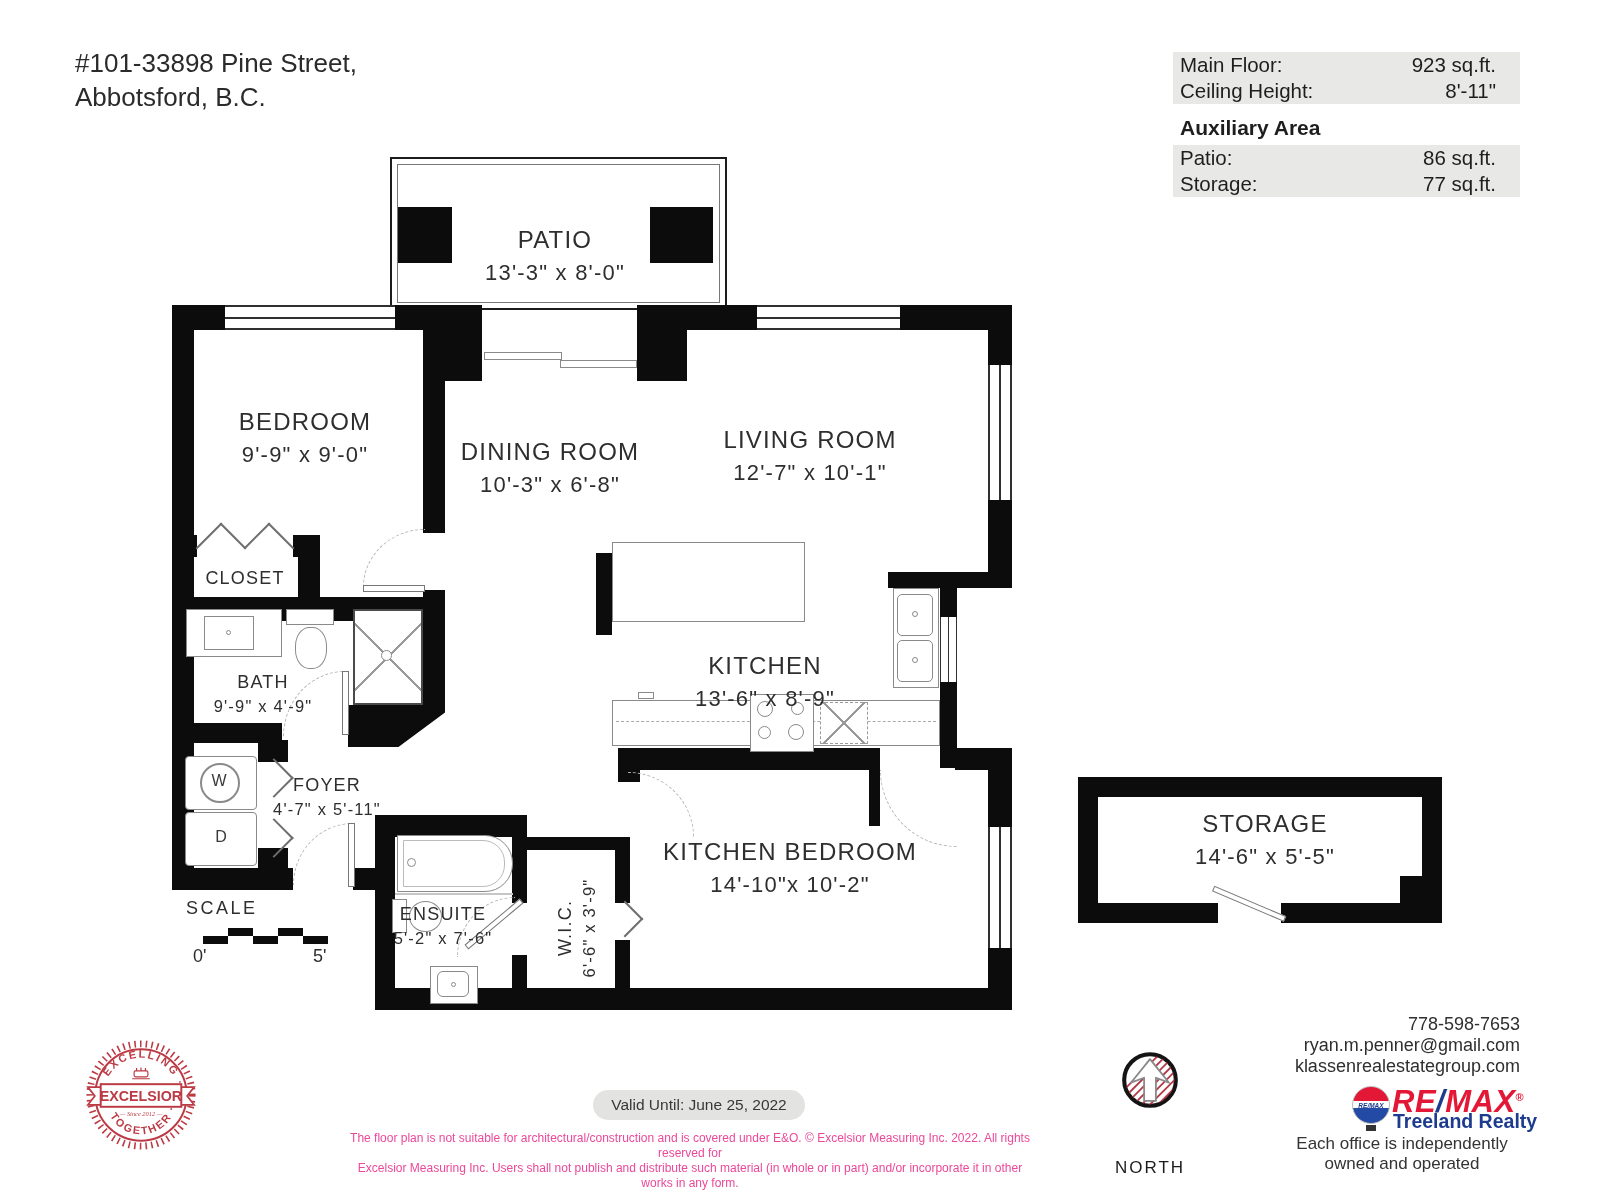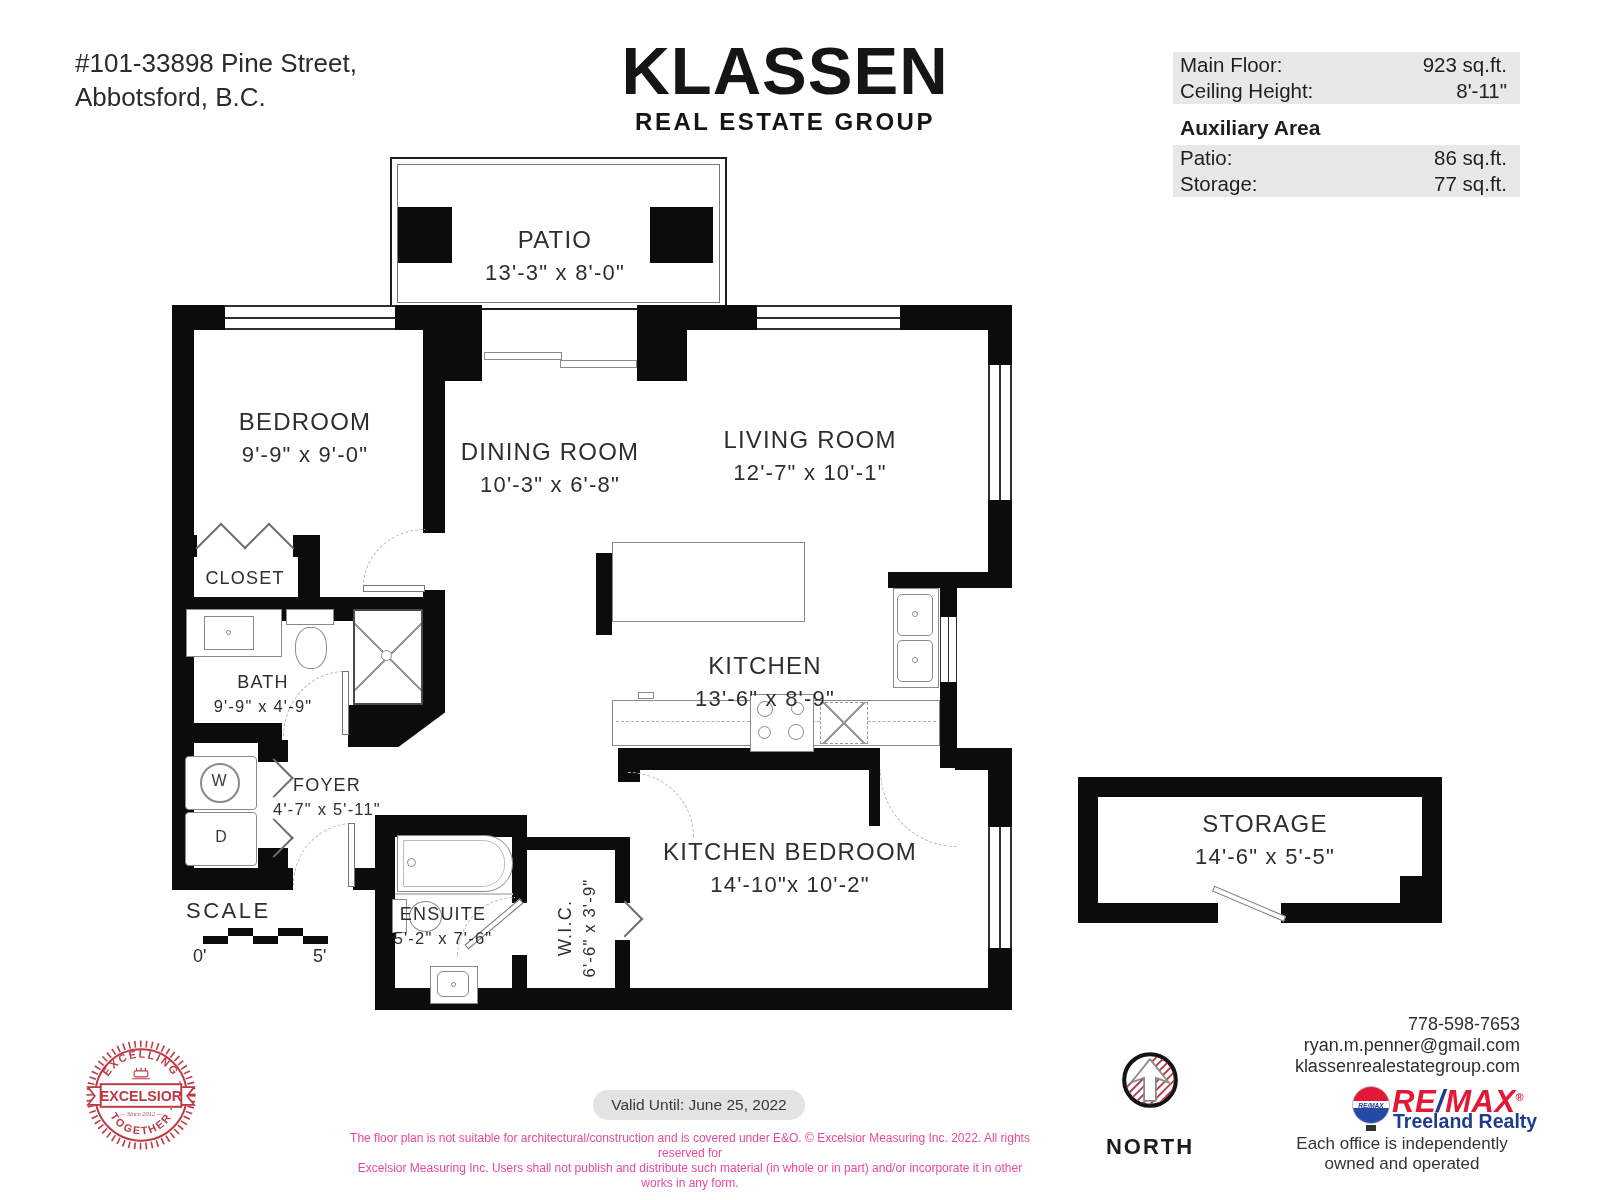--- a/index.html
+++ b/index.html
@@ -29,62 +29,58 @@
   .lbl{position:absolute;text-align:center;color:#2e2e2e;letter-spacing:1.2px;line-height:1.15}
   .lbl.lg .nm{font-size:24px}.lbl.lg .dm{font-size:22px;margin-top:6px}
   .lbl.sm .nm{font-size:18px}.lbl.sm .dm{font-size:16.5px;margin-top:4px}
   .vert{transform:rotate(-90deg)}
   
   #address{position:absolute;left:75px;top:46px;font-size:26px;line-height:34px;color:#2b2b2b}
   #brand{position:absolute;left:560px;top:36px;width:450px;text-align:center;color:#151515}
   #brand .t{font-size:67px;font-weight:800;letter-spacing:1px;line-height:70px}
   #brand .s{font-size:24px;font-weight:700;letter-spacing:2.5px;margin-top:2px}
   #areatable{position:absolute;left:1173px;top:52px;width:347px;font-size:20.5px;color:#1e1e1e}
-  .trow{display:flex;justify-content:space-between;background:#e8e8e7;padding:1px 13px 1px 7px;line-height:24px}
+  .trow{display:flex;justify-content:space-between;background:#e8e8e7;padding:1px 24px 1px 7px;line-height:24px}
   .theading{font-weight:700;font-size:21px;padding:12px 0 5px 7px}
   
   #validpill{position:absolute;left:593px;top:1090px;width:212px;height:30px;border-radius:16px;
              background:#e3e3e1;text-align:center;line-height:30px;font-size:15.5px;color:#383838}
   #disclaimer{position:absolute;left:350px;top:1131px;width:680px;text-align:center;
               font-size:12px;line-height:15px;color:#ec4899}
-  #northlbl{position:absolute;left:1102px;top:1134px;width:96px;text-align:center;
-            font-size:22px;font-weight:700;letter-spacing:2px;color:#1c1c1c}
+  #northlbl{position:absolute;left:1102px;top:1158px;width:96px;text-align:center;
+            font-size:17px;font-weight:400;letter-spacing:2px;color:#1c1c1c}
   #contact{position:absolute;left:1200px;top:1014px;width:320px;text-align:right;
            font-size:18px;line-height:21px;color:#2f2f2f}
   #remaxword{position:absolute;left:1392px;top:1084px;font-size:31px;font-weight:800;font-style:italic;letter-spacing:0.5px}
   #remaxword .red{color:#e31837}#remaxword .blue{color:#1d3c8f}
   #remaxword sup{font-size:11px;font-style:normal}
   #treeland{position:absolute;left:1393px;top:1110px;font-size:19.5px;font-weight:800;color:#1d3c8f}
   #tagline{position:absolute;left:1272px;top:1134px;width:260px;text-align:center;font-size:17px;color:#333}
   #balloon{position:absolute;left:1352px;top:1086px;width:38px;height:38px;border-radius:50%;
            background:linear-gradient(to bottom,#e31837 0 40%,#fff 40% 58%,#234aa5 58% 100%);
            border:1px solid #bbb;box-sizing:border-box}
   #balloon .bl{position:absolute;left:0;top:15px;width:36px;text-align:center;font-size:6.5px;
                font-weight:800;font-style:italic;color:#1d3c8f}
   #basket{position:absolute;left:1366px;top:1125px;width:10px;height:6px;background:#333}
   
-  #scalelbl{position:absolute;left:186px;top:898px;font-size:22px;letter-spacing:2.5px;color:#2e2e2e}
+  #scalelbl{position:absolute;left:186px;top:898px;font-size:18px;letter-spacing:2.5px;color:#2e2e2e}
   .scaleseg{position:absolute;background:#0c0c0c;width:25px;height:8px}
   .scalenum{position:absolute;font-size:18px;color:#2e2e2e}
   .wd-label{position:absolute;text-align:center;font-size:16px;color:#3a3a3a}
 </style>
 </head>
 <body>
 
 <div id="canvas">
 
   <div id="address">
     <div>#101-33898 Pine Street,</div>
     <div>Abbotsford, B.C.</div>
   </div>
 
-  <div id="brand">
-    <div class="t">KLASSEN</div>
-    <div class="s">REAL ESTATE GROUP</div>
-  </div>
 
   <div id="areatable">
     <div class="trow">
       <span>Main Floor:</span>
       <span>923 sq.ft.</span>
     </div>
     <div class="trow">
       <span>Ceiling Height:</span>
       <span>8'-11"</span>
     </div>

